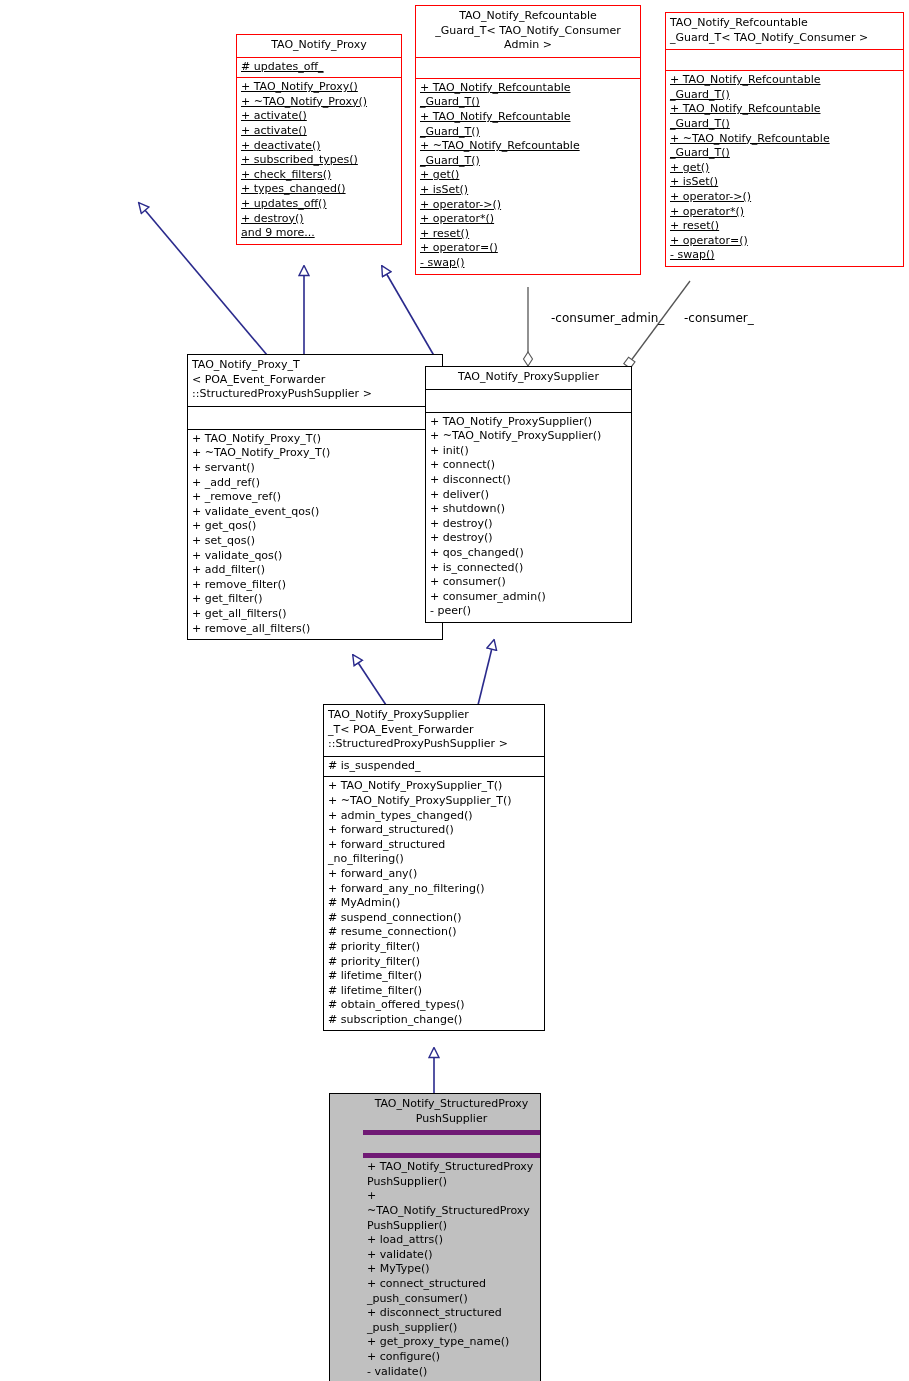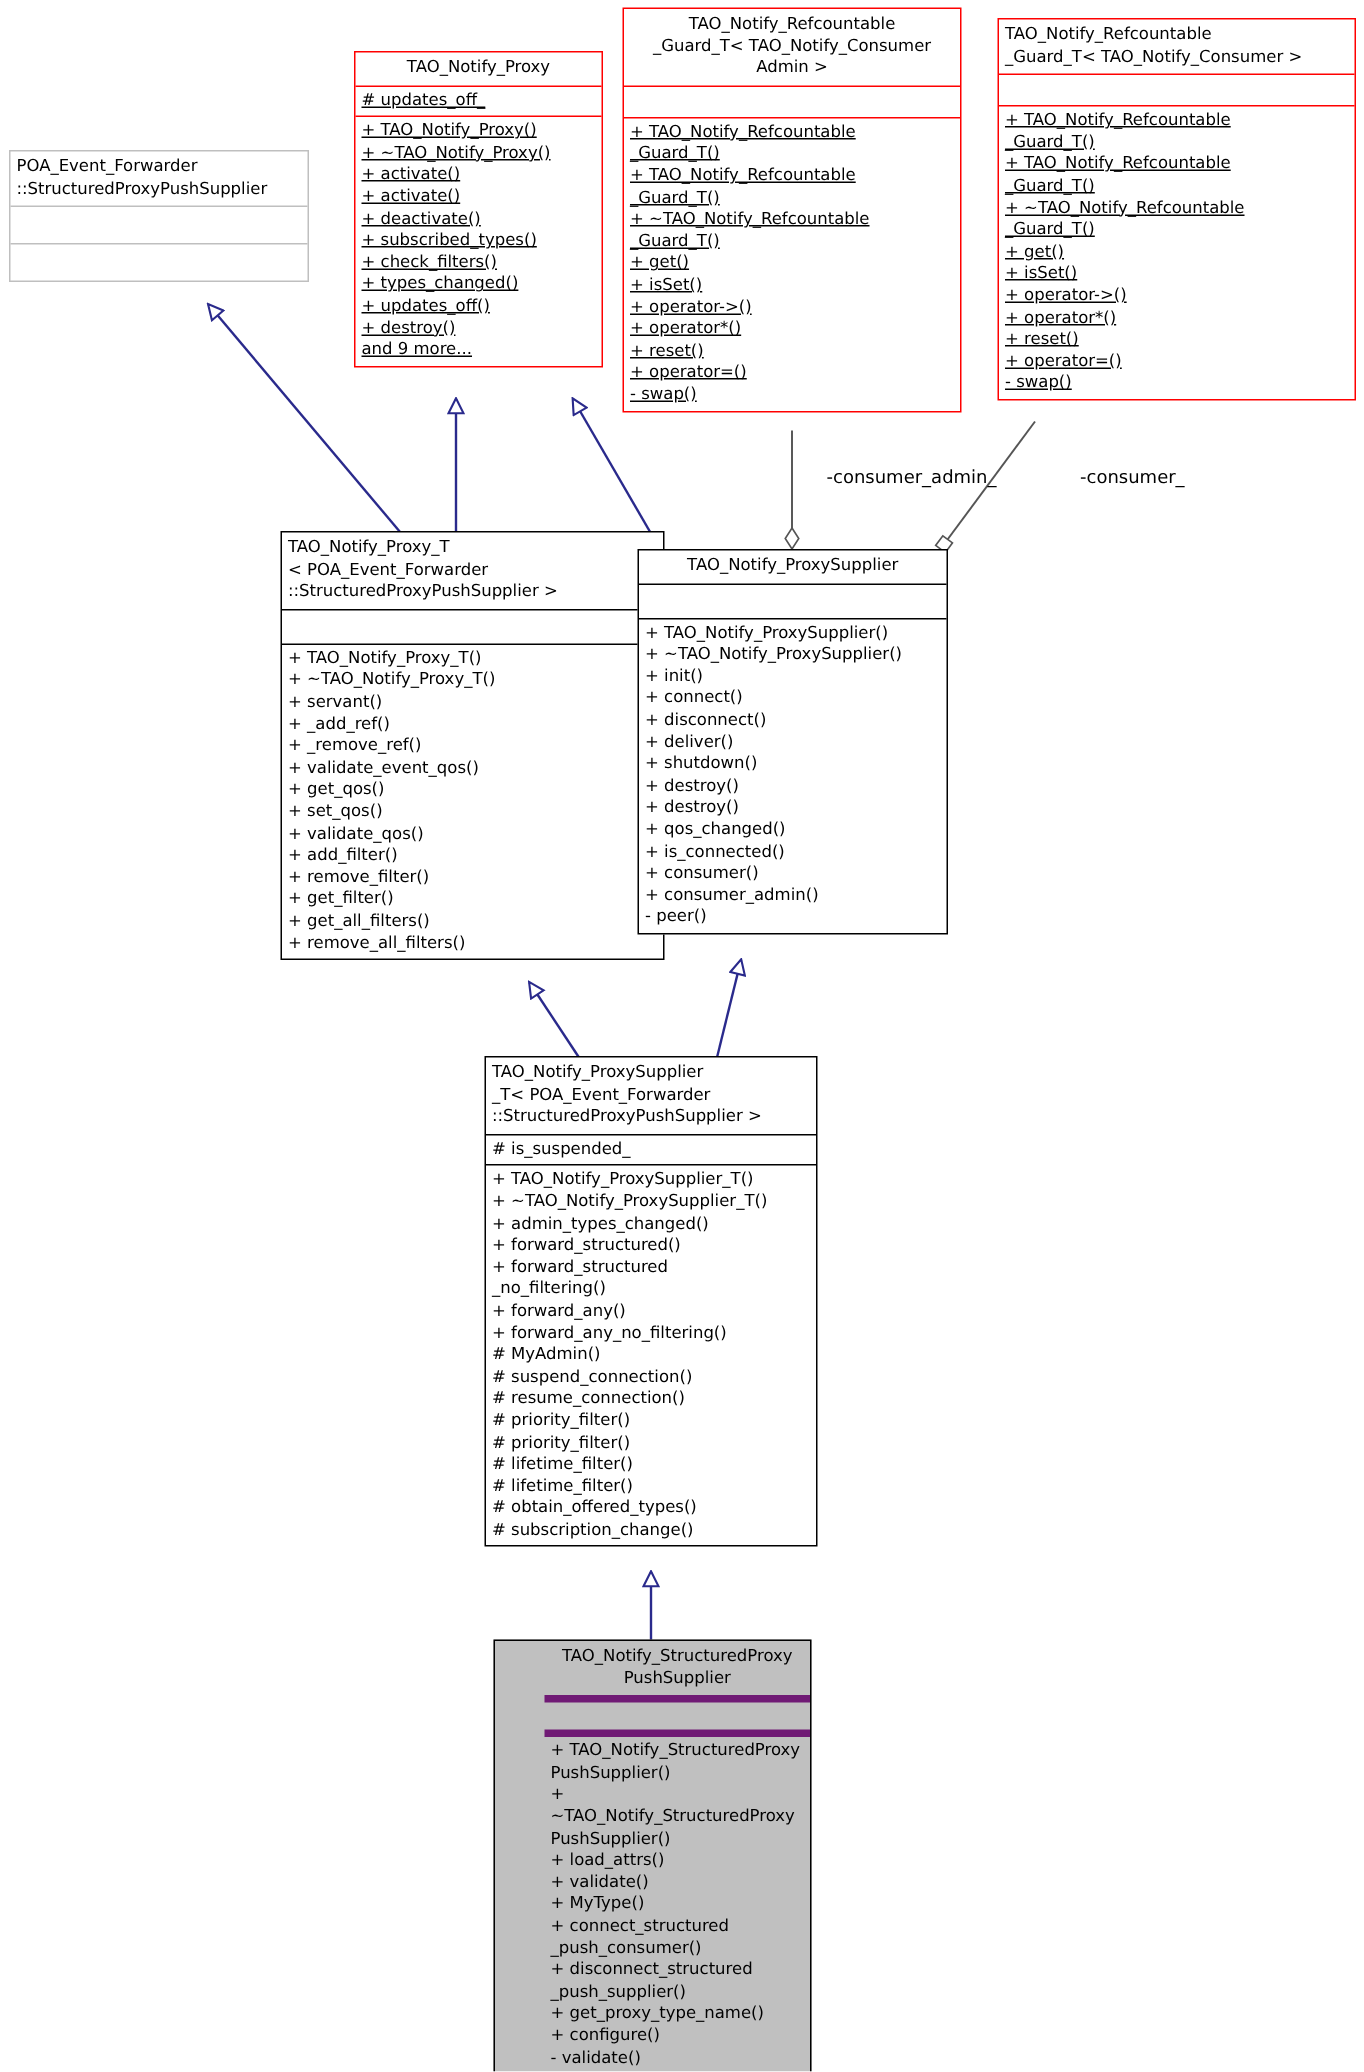--- a/index.html
+++ b/index.html
@@ -109,28 +109,22 @@
     <g>
       <line x1="478" y1="705" x2="494" y2="640" stroke="#2a2a8c" stroke-width="1.6" marker-end="url(#hollow-tri)"></line>
     </g>
 
     <g>
       <line x1="434" y1="1094" x2="434" y2="1048" stroke="#2a2a8c" stroke-width="1.6" marker-end="url(#hollow-tri)"></line>
     </g>
   </svg>
 
   <div class="edge-label" style="left:531px; top:311px;">-consumer_admin_</div>
-  <div class="edge-label" style="left:700px; top:311px;">-consumer_</div>
-
-  <div class="uml-box b-gray" style="left:6px; top:100px; width:200px;">
-    <div class="sec title left">POA_Event_Forwarder
-::StructuredProxyPushSupplier</div>
-    <div class="sec attrs" style="height:25px;"></div>
-    <div class="sec ops" style="height:25px;"></div>
-  </div>
+  <div class="edge-label" style="left:664px; top:311px;">-consumer_</div>
+
 
   <div class="uml-box b-red" style="left:236px; top:34px; width:166px;">
     <div class="sec title">TAO_Notify_Proxy</div>
     <div class="sec attrs">
         <div class="row"># updates_off_</div>
       </div>
     <div class="sec ops">
         <div class="row">+ TAO_Notify_Proxy()</div>
         <div class="row">+ ~TAO_Notify_Proxy()</div>
         <div class="row">+ activate()</div>

